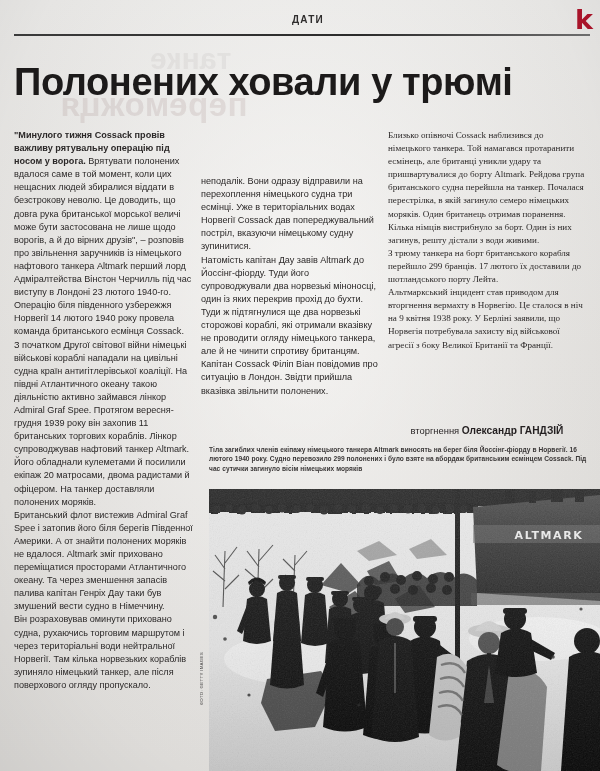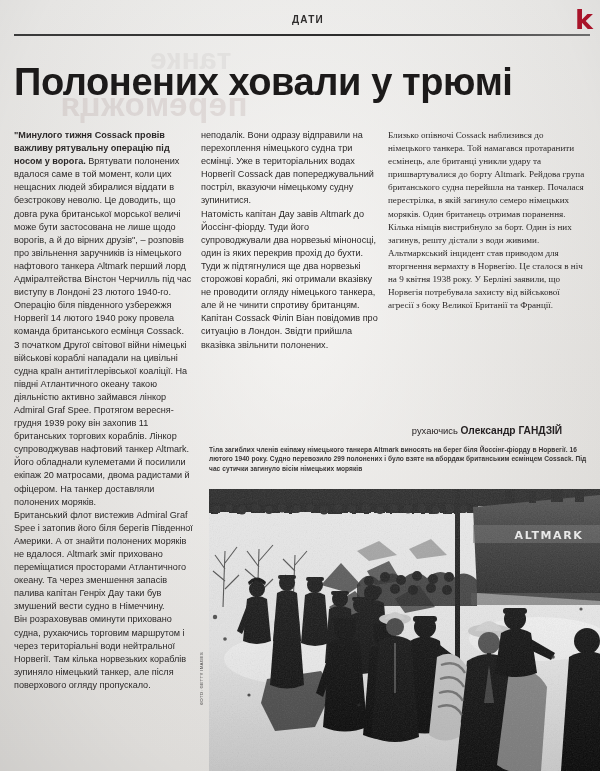--- a/index.html
+++ b/index.html
@@ -74,21 +74,21 @@
 
   
   .col{
     position:absolute;top:129px;
     font-size:9.1px;line-height:13.1px;
     color:#2b2828;
     text-align:left;
   }
   .col p{margin:0;}
   .col1{left:14px;width:179px;}
-  .col2{left:201px;width:180px;}
+  .col2{left:201px;width:180px;margin-top:46px;}
   .col3{left:388px;width:198px;font-family:Liberation Serif, serif;}
   .lead{font-weight:bold;}
 
   .byline{
     position:absolute;left:388px;width:198px;top:424px;
     font-size:9.4px;line-height:13px;text-align:center;
   }
   .byline .who{font-weight:bold;font-size:10.2px;margin-top:8px;}
 
   
@@ -160,25 +160,26 @@
     <p>Він розраховував оминути приховано судна, рухаючись торговим маршрутом і через територіальні води нейтральної Норвегії. Там кілька норвезьких кораблів зупиняло німецький танкер, але після поверхового огляду пропускало.</p>
   </div>
 
   <div class="col col2">
     <p>неподалік. Вони одразу відправили на перехоплення німецького судна три есмінці. Уже в територіальних водах Норвегії Cossack дав попереджувальний постріл, вказуючи німецькому судну зупинитися.</p>
     <p>Натомість капітан Дау завів Altmark до Йоссінг-фіорду. Туди його супроводжували два норвезькі міноносці, один із яких перекрив прохід до бухти. Туди ж підтягнулися ще два норвезькі сторожові кораблі, які отримали вказівку не проводити огляду німецького танкера, але й не чинити спротиву британцям. Капітан Cossack Філіп Віан повідомив про ситуацію в Лондон. Звідти прийшла вказівка звільнити полонених.</p>
   </div>
 
   <div class="col col3">
     <p>Близько опівночі Cossack наблизився до німецького танкера. Той намагався протаранити есмінець, але британці уникли удару та пришвартувалися до борту Altmark. Рейдова група британського судна перейшла на танкер. Почалася перестрілка, в якій загинуло семеро німецьких моряків. Один британець отримав поранення. Кілька німців вистрибнуло за борт. Один із них загинув, решту дістали з води живими.</p>
+    <p>З трюму танкера на борт британського корабля перейшло 299 бранців. 17 лютого їх доставили до шотландського порту Лейта.</p>
     <p>Альтмаркський інцидент став приводом для вторгнення вермахту в Норвегію. Це сталося в ніч на 9 квітня 1938 року. У Берліні заявили, що Норвегія потребувала захисту від військової агресії з боку Великої Британії та Франції.</p>
   </div>
 
   <div class="byline">
-    <span>рухаючись</span>
+    <span>вторгнення</span>
     <span class="who">Олександр ГАНДЗІЙ</span>
   </div>
 
   <div class="caption">Тіла загиблих членів екіпажу німецького танкера Altmark виносять на берег біля Йоссінг-фіорду в Норвегії. 16 лютого 1940 року. Судно перевозило 299 полонених і було взяте на абордаж британським есмінцем Cossack. Під час сутички загинуло вісім німецьких моряків</div>
 
   <div class="photo">
     <svg viewBox="0 0 391 282" preserveAspectRatio="xMidYMid slice">
       <defs>
         <filter id="grain">
           <feTurbulence type="fractalNoise" baseFrequency="0.85" numOctaves="3" result="n"></feTurbulence>

